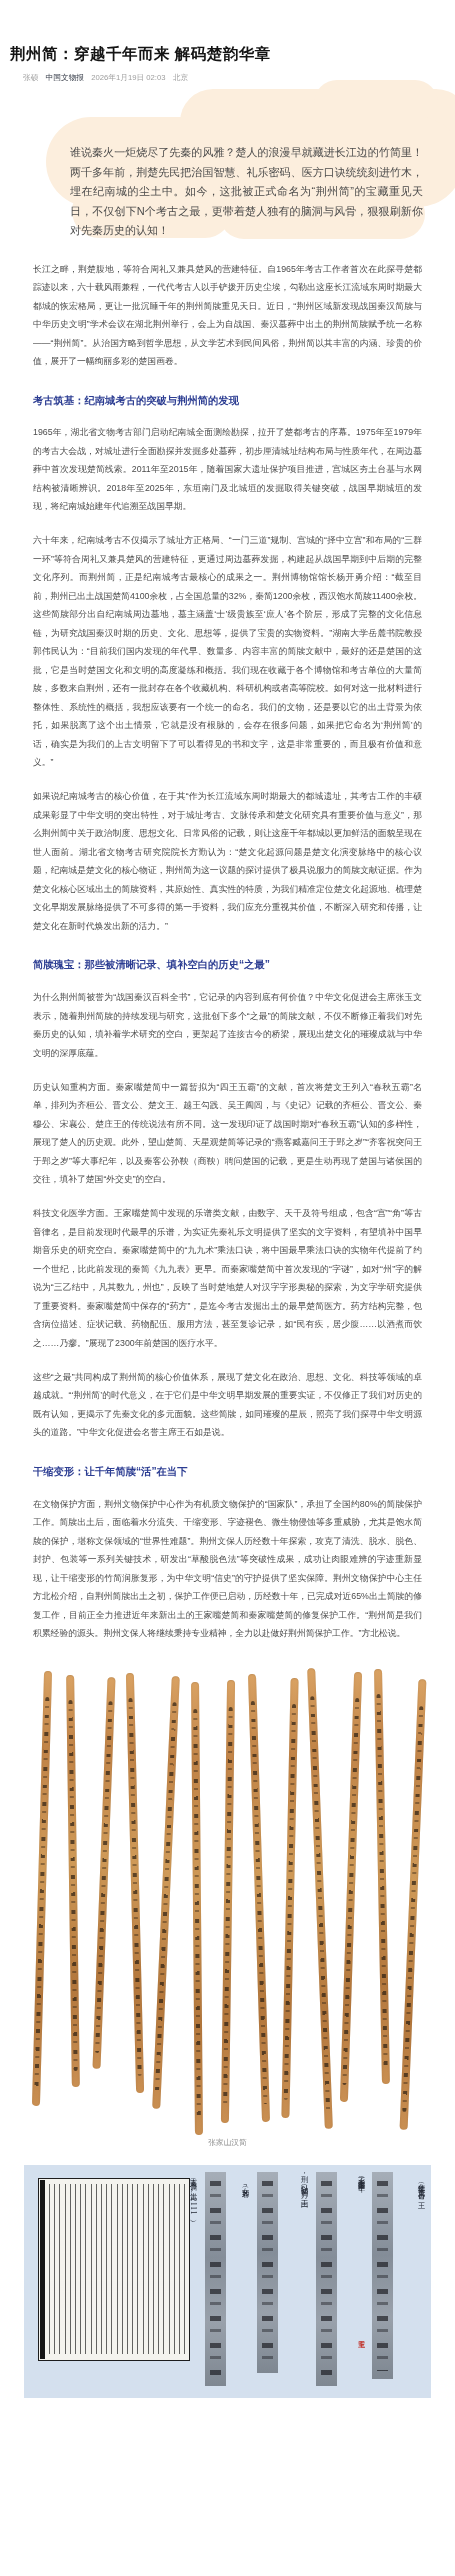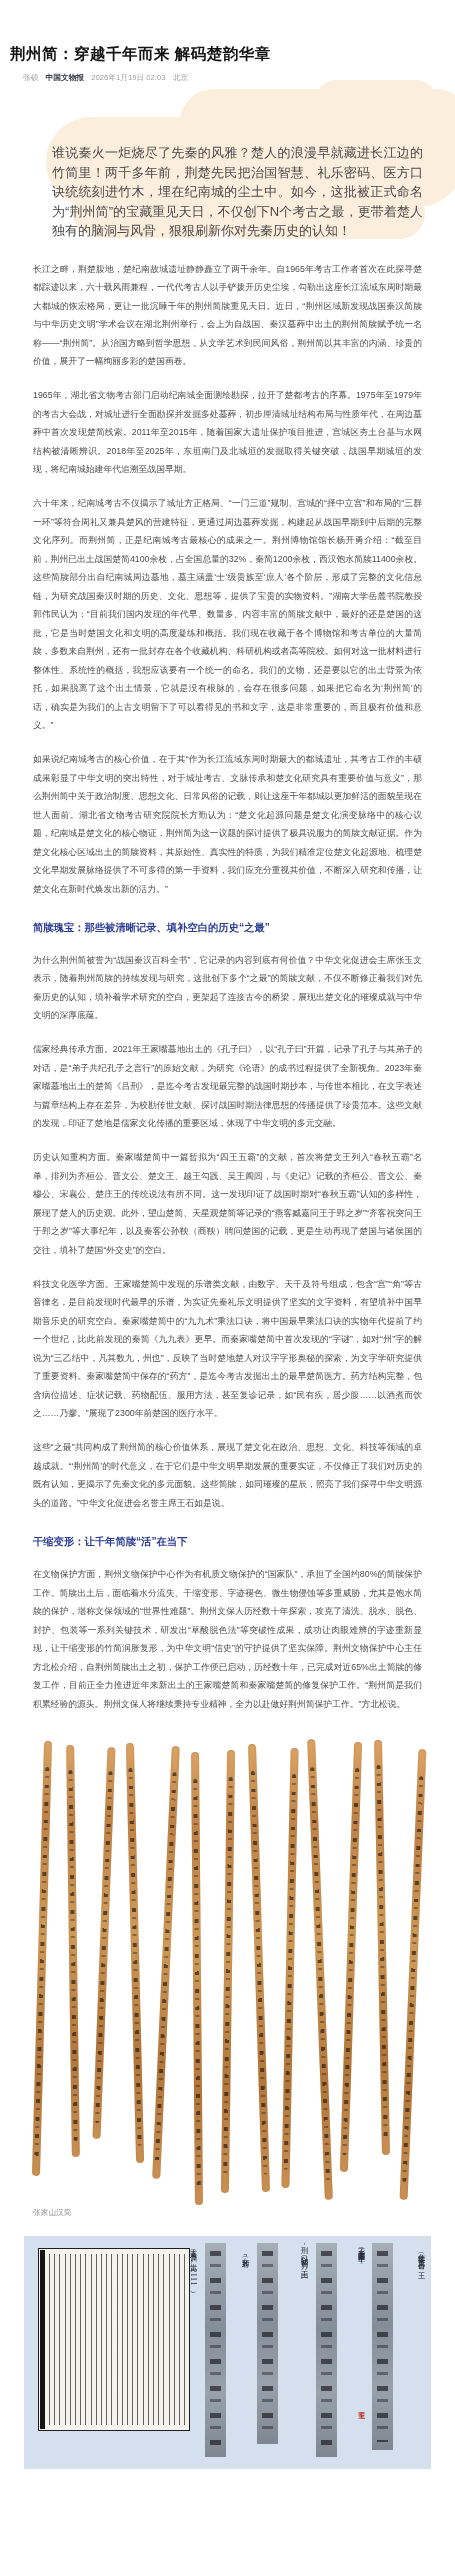--- a/index.html
+++ b/index.html
@@ -2,31 +2,31 @@
 <html style="font-size:8.2px"><head>
 <meta charset="utf-8">
 <style>
   * { margin:0; padding:0; box-sizing:border-box; }
   html,body { background:#ffffff; }
   body { font-family:"Liberation Sans","DejaVu Sans",sans-serif; color:#4c4c4c; }
   .page { position:relative; width:455px; height:3298px; margin:0 auto; background:#fff; overflow:hidden; }
 
   .title { margin:43px 10px 0; font-size:15.5px; line-height:1.4; font-weight:700; color:#141414; letter-spacing:0.5px; }
   .byline { margin:8.2px 23px 0; font-size:7.7px; color:#9e9e9e; display:flex; gap:7.2px; align-items:baseline; }
-  .byline .account { color:#373d49; font-weight:700; }
+  .byline .account { color:#373d49; font-weight:400; }
 
   
   .hero { position:relative; margin-top:6.2px; height:155px; }
   .blob { position:absolute; background:#fceedd; }
   .blob.b1 { left:180px; top:0;   width:289px; height:67px; border-radius:33px; }
   .blob.b2 { left:46px;  top:28px; width:417px; height:90px; border-radius:46px; }
   .blob.b3 { left:72px; top:95px; width:160px; height:54px; border-radius:28px; }
   .blob.b4 { left:219px; top:100px; width:206px; height:50px;  border-radius:26px; }
   .blob.b5 { left:314px; top:-9.3px; width:124px; height:46px;  border-radius:23px; }
-  .hero-text { position:relative; padding:54px 32px 0 52px; font-size:13px; line-height:19.6px; color:#4a4a4a; text-align:justify; }
+  .hero-text { position:relative; padding:54px 32px 0 70px; font-size:11px; line-height:19.6px; color:#4a4a4a; text-align:justify; }
 
   .quote { margin:10.3px 31px 0; font-size:8.8px; line-height:19.6px; color:#4f4f4f; text-align:justify; }
 
   .para { margin:15.5px 33px 0; font-size:8.8px; line-height:18.5px; text-align:justify; color:#4c4c4c; }
   .sec-heading { margin:23px 33px 0; font-size:10.3px; line-height:14.4px; font-weight:700; color:#2c3d92; }
 
   
   .fig1 { position:relative; margin:18.5px 38px 0; height:464px; display:flex; justify-content:space-between; align-items:flex-start; }
   .slip { position:relative; width:7.7px; border-radius:4.1px;
           background:linear-gradient(180deg,#d9a263 0%,#c08347 18%,#cf9a58 45%,#b3773c 75%,#c98f52 100%);
@@ -41,21 +41,21 @@
   .slip:nth-child(5){height:433px;transform:rotate(2.6deg);margin-top:14.4px;}
   .slip:nth-child(6){height:453px;transform:rotate(-0.5deg);margin-top:20.6px;}
   .slip:nth-child(7){height:443px;transform:rotate(0.8deg);margin-top:18.5px;}
   .slip:nth-child(8){height:448px;transform:rotate(-1.8deg);margin-top:12.4px;}
   .slip:nth-child(9){height:440px;transform:rotate(1.2deg);margin-top:16.5px;}
   .slip:nth-child(10){height:461px;transform:rotate(-2.2deg);margin-top:7.2px;}
   .slip:nth-child(11){height:430px;transform:rotate(1.9deg);margin-top:10.3px;}
   .slip:nth-child(12){height:415px;transform:rotate(-1.1deg);margin-top:8.2px;}
   .slip:nth-child(13){height:451px;transform:rotate(2.4deg);margin-top:17.5px;}
 
-  .fig-caption { margin:12.4px 33px 0; font-size:7.7px; color:#8f8f8f; }
+  .fig-caption { margin:12.4px 33px 0; text-align:center; font-size:7.7px; color:#8f8f8f; }
 
   
   .fig2 { position:relative; margin:17.5px 24px 0; height:233px; background:#d4e0ee; overflow:hidden; }
   .bookpage { position:absolute; left:14.4px; top:12.4px; width:152px; height:183px; background:#f4f3ee; border:1px solid #1d1d1d; }
   .bookpage::before { content:""; position:absolute; left:1px; top:1px; bottom:1px; width:4.6px; background:#151515; }
   .bookpage .printed { position:absolute; left:9.3px; top:5.2px; right:4.1px; bottom:5.2px; opacity:.85;
        background:repeating-linear-gradient(90deg, rgba(30,30,30,.8) 0 1px, transparent 1px 5.2px),
                   repeating-linear-gradient(0deg, transparent 0 4.6px, rgba(244,243,238,.95) 4.6px 5.7px); }
   .gray-strip { position:absolute; top:7.2px; width:20.6px; height:214px;
        background:linear-gradient(180deg,#a6aeb8 0%,#848d98 40%,#99a1ab 70%,#7e8791 100%); }
@@ -86,29 +86,29 @@
   <div class="hero">
     <div class="blob b1"></div>
     <div class="blob b5"></div>
     <div class="blob b2"></div>
     <div class="blob b3"></div>
     <div class="blob b4"></div>
     <p class="hero-text">谁说秦火一炬烧尽了先秦的风雅？楚人的浪漫早就藏进长江边的竹简里！两千多年前，荆楚先民把治国智慧、礼乐密码、医方口诀统统刻进竹木，埋在纪南城的尘土中。如今，这批被正式命名为“荆州简”的宝藏重见天日，不仅创下N个考古之最，更带着楚人独有的脑洞与风骨，狠狠刷新你对先秦历史的认知！</p>
   </div>
 
 
-  <p class="para">长江之畔，荆楚腹地，楚纪南故城遗址静静矗立了两千余年。自1965年考古工作者首次在此探寻楚都踪迹以来，六十载风雨兼程，一代代考古人以手铲拨开历史尘埃，勾勒出这座长江流域东周时期最大都城的恢宏格局，更让一批沉睡千年的荆州简牍重见天日。近日，“荆州区域新发现战国秦汉简牍与中华历史文明”学术会议在湖北荆州举行，会上为自战国、秦汉墓葬中出土的荆州简牍赋予统一名称——“荆州简”。从治国方略到哲学思想，从文学艺术到民间风俗，荆州简以其丰富的内涵、珍贵的价值，展开了一幅绚丽多彩的楚国画卷。</p>
+  <p class="para">长江之畔，荆楚腹地，等符合周礼又兼具楚风的营建特征。自1965年考古工作者首次在此探寻楚都踪迹以来，六十载风雨兼程，一代代考古人以手铲拨开历史尘埃，勾勒出这座长江流域东周时期最大都城的恢宏格局，更让一批沉睡千年的荆州简牍重见天日。近日，“荆州区域新发现战国秦汉简牍与中华历史文明”学术会议在湖北荆州举行，会上为自战国、秦汉墓葬中出土的荆州简牍赋予统一名称——“荆州简”。从治国方略到哲学思想，从文学艺术到民间风俗，荆州简以其丰富的内涵、珍贵的价值，展开了一幅绚丽多彩的楚国画卷。</p>
 
+  <h2 class="sec-heading">考古筑基：纪南城考古的突破与荆州简的发现</h2>
   <p class="para">1965年，湖北省文物考古部门启动纪南城全面测绘勘探，拉开了楚都考古的序幕。1975年至1979年的考古大会战，对城址进行全面勘探并发掘多处墓葬，初步厘清城址结构布局与性质年代，在周边墓葬中首次发现楚简线索。2011年至2015年，随着国家大遗址保护项目推进，宫城区夯土台基与水网结构被清晰辨识。2018年至2025年，东垣南门及北城垣的发掘取得关键突破，战国早期城垣的发现，将纪南城始建年代追溯至战国早期。</p>
   <p class="para">六十年来，纪南城考古不仅揭示了城址方正格局、“一门三道”规制、宫城的“择中立宫”和布局的“三群一环”等符合周礼又兼具楚风的营建特征，更通过周边墓葬发掘，构建起从战国早期到中后期的完整文化序列。而荆州简，正是纪南城考古最核心的成果之一。荆州博物馆馆长杨开勇介绍：“截至目前，荆州已出土战国楚简4100余枚，占全国总量的32%，秦简1200余枚，西汉饱水简牍11400余枚。这些简牍部分出自纪南城周边墓地，墓主涵盖‘士’级贵族至‘庶人’各个阶层，形成了完整的文化信息链，为研究战国秦汉时期的历史、文化、思想等，提供了宝贵的实物资料。”湖南大学岳麓书院教授郭伟民认为：“目前我们国内发现的年代早、数量多、内容丰富的简牍文献中，最好的还是楚国的这批，它是当时楚国文化和文明的高度凝练和概括。我们现在收藏于各个博物馆和考古单位的大量简牍，多数来自荆州，还有一批封存在各个收藏机构、科研机构或者高等院校。如何对这一批材料进行整体性、系统性的概括，我想应该要有一个统一的命名。我们的文物，还是要以它的出土背景为依托，如果脱离了这个出土情景，它就是没有根脉的，会存在很多问题，如果把它命名为‘荆州简’的话，确实是为我们的上古文明留下了可以看得见的书和文字，这是非常重要的，而且极有价值和意义。”</p>
   <p class="para">如果说纪南城考古的核心价值，在于其“作为长江流域东周时期最大的都城遗址，其考古工作的丰硕成果彰显了中华文明的突出特性，对于城址考古、文脉传承和楚文化研究具有重要价值与意义”，那么荆州简中关于政治制度、思想文化、日常风俗的记载，则让这座千年都城以更加鲜活的面貌呈现在世人面前。湖北省文物考古研究院院长方勤认为：“楚文化起源问题是楚文化演变脉络中的核心议题，纪南城是楚文化的核心物证，荆州简为这一议题的探讨提供了极具说服力的简牍文献证据。作为楚文化核心区域出土的简牍资料，其原始性、真实性的特质，为我们精准定位楚文化起源地、梳理楚文化早期发展脉络提供了不可多得的第一手资料，我们应充分重视其价值，不断深入研究和传播，让楚文化在新时代焕发出新的活力。”</p>
 
   <h2 class="sec-heading">简牍瑰宝：那些被清晰记录、填补空白的历史“之最”</h2>
   <p class="para">为什么荆州简被誉为“战国秦汉百科全书”，它记录的内容到底有何价值？中华文化促进会主席张玉文表示，随着荆州简牍的持续发现与研究，这批创下多个“之最”的简牍文献，不仅不断修正着我们对先秦历史的认知，填补着学术研究的空白，更架起了连接古今的桥梁，展现出楚文化的璀璨成就与中华文明的深厚底蕴。</p>
-  <p class="para">儒家经典传承方面。2021年王家嘴墓地出土的《孔子曰》，以“孔子曰”开篇，记录了孔子与其弟子的对话，是“弟子共纪孔子之言行”的原始文献，为研究《论语》的成书过程提供了全新视角。2023年秦家嘴墓地出土的楚简《吕刑》，是迄今考古发现最完整的战国时期抄本，与传世本相比，在文字表述与篇章结构上存在差异，为校勘传世文献、探讨战国时期法律思想的传播提供了珍贵范本。这些文献的发现，印证了楚地是儒家文化传播的重要区域，体现了中华文明的多元交融。</p>
   <p class="para">历史认知重构方面。秦家嘴楚简中一篇暂拟为“四王五霸”的文献，首次将楚文王列入“春秋五霸”名单，排列为齐桓公、晋文公、楚文王、越王勾践、吴王阖闾，与《史记》记载的齐桓公、晋文公、秦穆公、宋襄公、楚庄王的传统说法有所不同。这一发现印证了战国时期对“春秋五霸”认知的多样性，展现了楚人的历史观。此外，望山楚简、天星观楚简等记录的“燕客臧嘉问王于郢之岁”“齐客祝突问王于郢之岁”等大事纪年，以及秦客公孙鞅（商鞅）聘问楚国的记载，更是生动再现了楚国与诸侯国的交往，填补了楚国“外交史”的空白。</p>
   <p class="para">科技文化医学方面。王家嘴楚简中发现的乐谱类文献，由数字、天干及符号组成，包含“宫”“角”等古音律名，是目前发现时代最早的乐谱，为实证先秦礼乐文明提供了坚实的文字资料，有望填补中国早期音乐史的研究空白。秦家嘴楚简中的“九九术”乘法口诀，将中国最早乘法口诀的实物年代提前了约一个世纪，比此前发现的秦简《九九表》更早。而秦家嘴楚简中首次发现的“字谜”，如对“州”字的解说为“三乙结中，凡其数九，州也”，反映了当时楚地楚人对汉字字形奥秘的探索，为文字学研究提供了重要资料。秦家嘴楚简中保存的“药方”，是迄今考古发掘出土的最早楚简医方。药方结构完整，包含病位描述、症状记载、药物配伍、服用方法，甚至复诊记录，如“民有疾，居少腹……以酒煮而饮之……乃瘳。”展现了2300年前楚国的医疗水平。</p>
   <p class="para">这些“之最”共同构成了荆州简的核心价值体系，展现了楚文化在政治、思想、文化、科技等领域的卓越成就。“‘荆州简’的时代意义，在于它们是中华文明早期发展的重要实证，不仅修正了我们对历史的既有认知，更揭示了先秦文化的多元面貌。这些简牍，如同璀璨的星辰，照亮了我们探寻中华文明源头的道路。”中华文化促进会名誉主席王石如是说。</p>
 
   <h2 class="sec-heading">干缩变形：让千年简牍“活”在当下</h2>
   <p class="para">在文物保护方面，荆州文物保护中心作为有机质文物保护的“国家队”，承担了全国约80%的简牍保护工作。简牍出土后，面临着水分流失、干缩变形、字迹褪色、微生物侵蚀等多重威胁，尤其是饱水简牍的保护，堪称文保领域的“世界性难题”。荆州文保人历经数十年探索，攻克了清洗、脱水、脱色、封护、包装等一系列关键技术，研发出“草酸脱色法”等突破性成果，成功让肉眼难辨的字迹重新显现，让干缩变形的竹简润胀复形，为中华文明“信史”的守护提供了坚实保障。荆州文物保护中心主任方北松介绍，自荆州简牍出土之初，保护工作便已启动，历经数十年，已完成对近65%出土简牍的修复工作，目前正全力推进近年来新出土的王家嘴楚简和秦家嘴楚简的修复保护工作。“荆州简是我们积累经验的源头。荆州文保人将继续秉持专业精神，全力以赴做好荆州简保护工作。”方北松说。</p>
 
   <div class="fig1">
     <div class="slip"></div>
     <div class="slip"></div>

